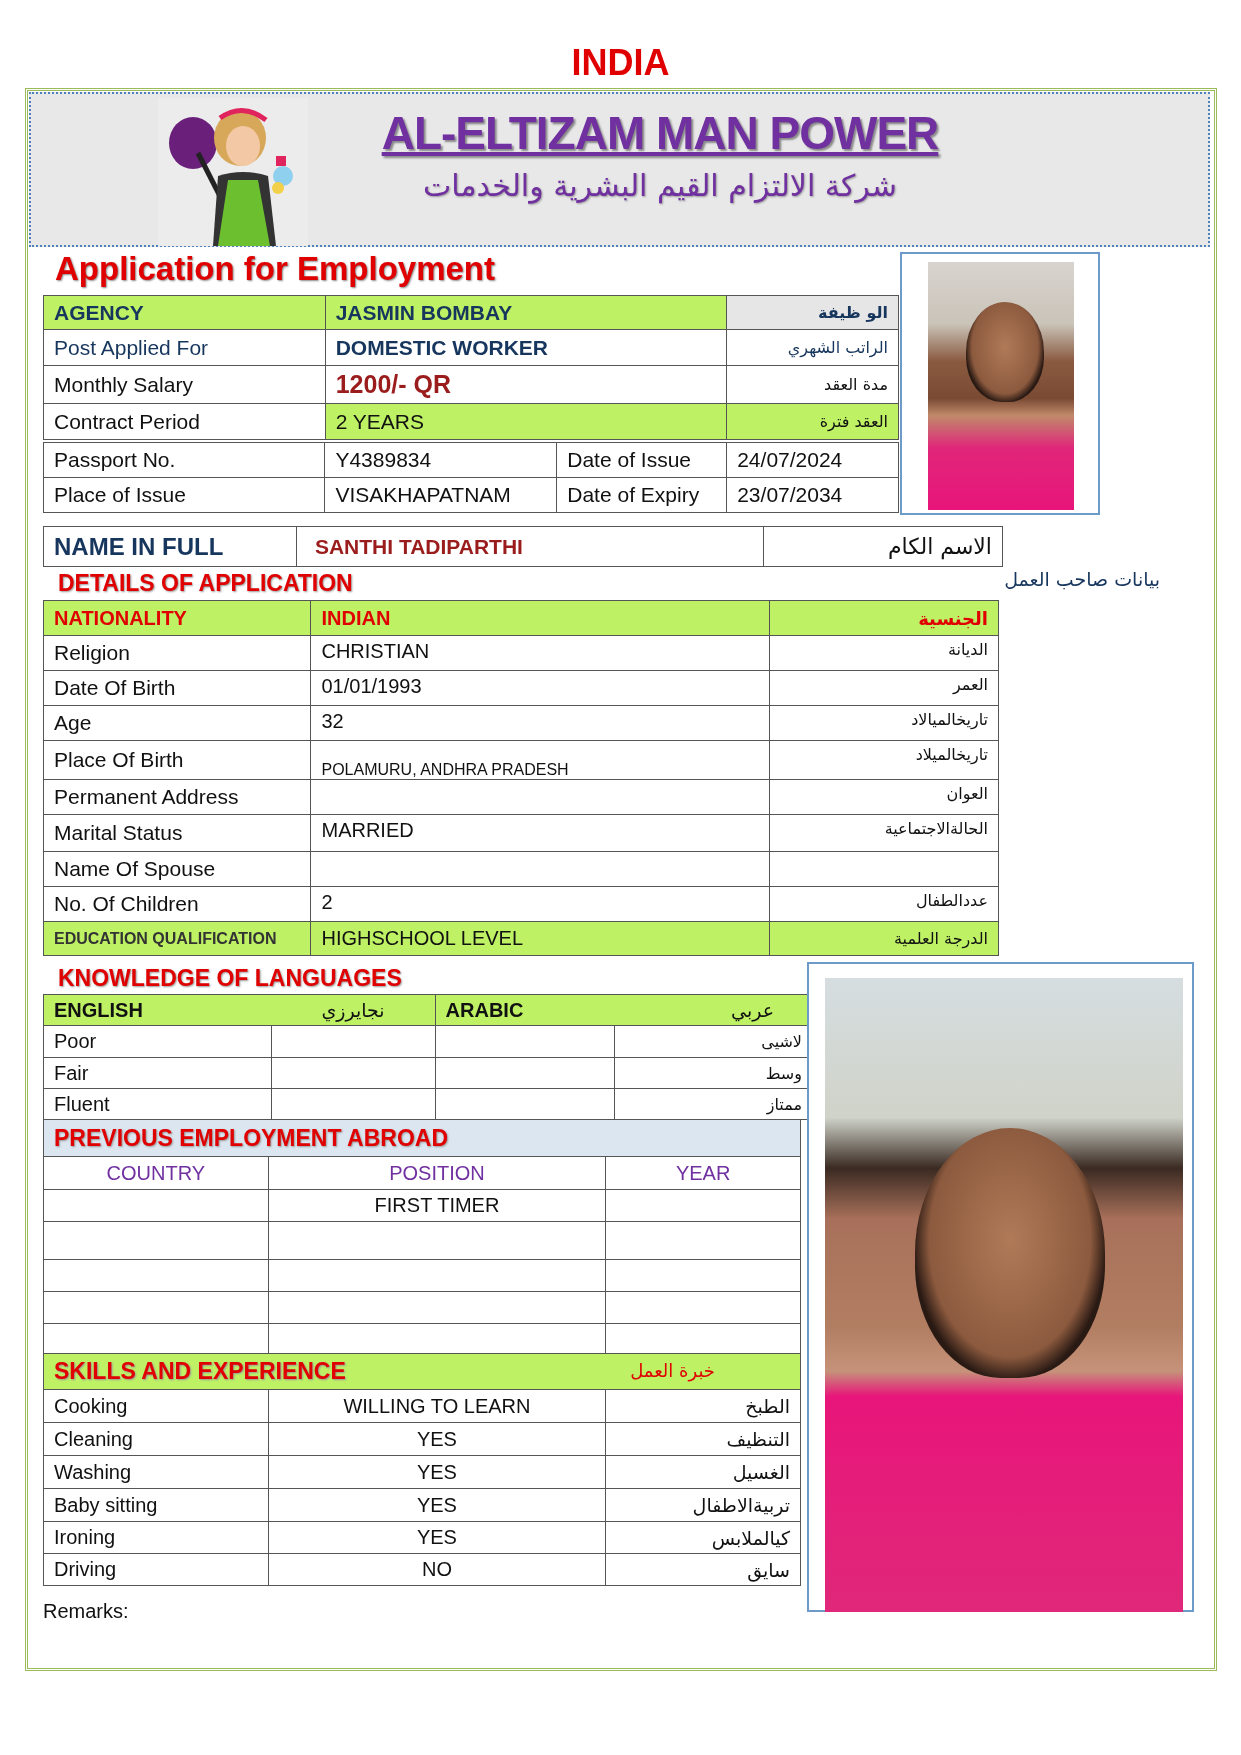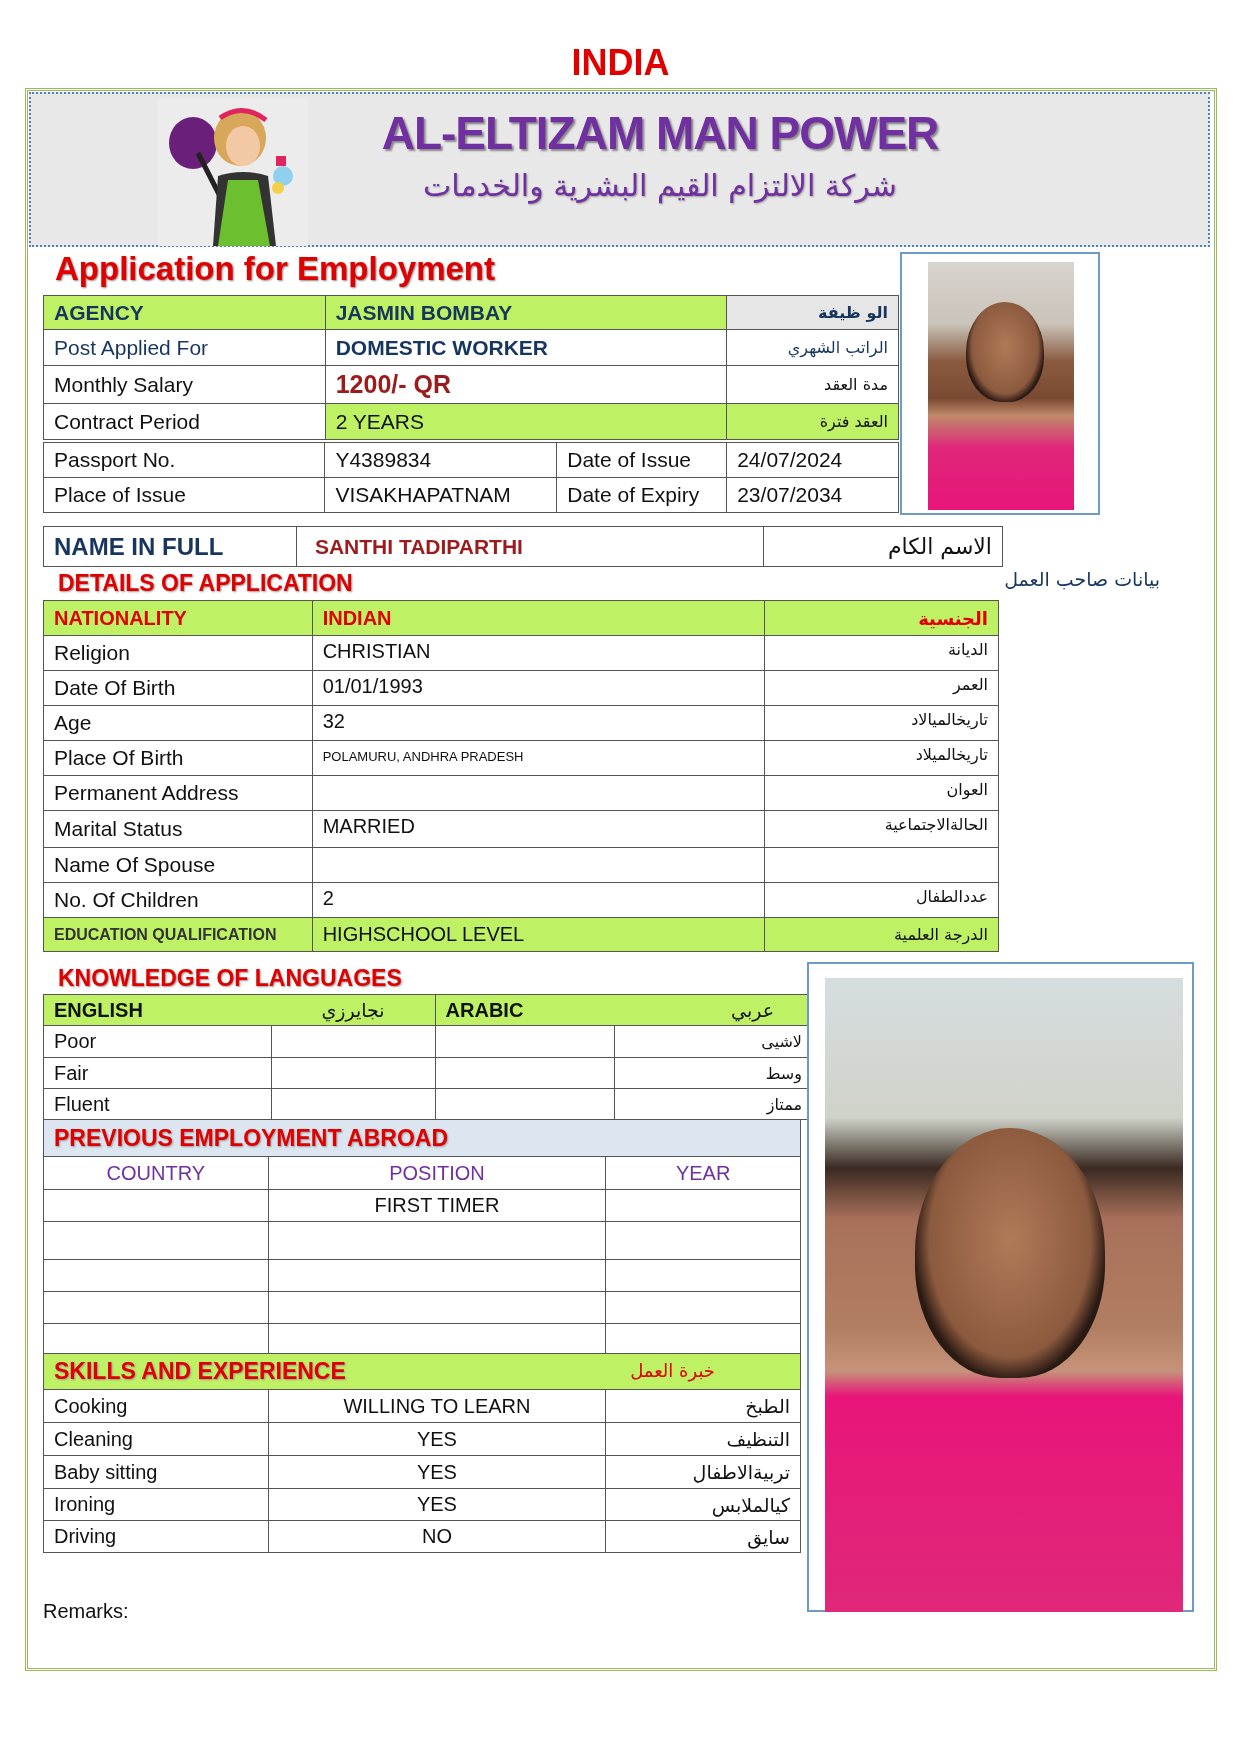--- a/index.html
+++ b/index.html
@@ -2,21 +2,21 @@
 <html><head>
 <meta charset="utf-8">
 <style>
   * { box-sizing: border-box; margin: 0; padding: 0; }
   body { width: 1241px; height: 1755px; background: #fff; position: relative; font-family: "Liberation Sans", sans-serif; color: #111; overflow: hidden; }
   .abs { position: absolute; }
   .country { left: 0; width: 1241px; top: 42px; text-align: center; color: #e00000; font-size: 36px; font-weight: bold; font-family: "Liberation Sans", sans-serif; }
   .page-frame { left: 25px; top: 88px; width: 1192px; height: 1583px; border: 3px double #9bbb59; }
   .banner { left: 29px; top: 92px; width: 1181px; height: 155px; background: #e8e8e8; border: 2px dotted #4f81bd; }
   .logo { left: 158px; top: 98px; width: 150px; height: 148px; }
-  .brand-en { left: 380px; top: 106px; width: 560px; text-align: center; color: #7030a0; font-size: 46px; font-weight: bold; letter-spacing: -1px; text-shadow: 2px 2px 2px #888; }
+  .brand-en { left: 380px; top: 106px; width: 560px; text-align: center; color: #7030a0; font-size: 46px; font-weight: bold; letter-spacing: -1px; text-shadow: 2px 2px 2px #888; text-decoration: underline; }
   .brand-ar { left: 380px; top: 168px; width: 560px; text-align: center; color: #7030a0; font-size: 30px; font-family: "DejaVu Sans", sans-serif; text-shadow: 1px 1px 2px #999; direction: rtl; }
   .app-title { left: 55px; top: 250px; color: #e00000; font-size: 33px; font-weight: bold; text-shadow: 1px 1px 2px #888; }
   .section-title { color: #e00000; font-size: 23px; font-weight: bold; text-shadow: 1px 1px 2px #999; }
   table { border-collapse: collapse; position: absolute; }
   td { border: 1.5px solid #555; padding: 0 10px; font-size: 21px; vertical-align: middle; white-space: nowrap; overflow: hidden; }
   .ar { direction: rtl; text-align: right; font-family: "DejaVu Sans", sans-serif; font-size: 16px; }
   .gray { background: #bef264; }
   .navy { color: #17365d; }
   .bold { font-weight: bold; }
   .red { color: #e00000; }
@@ -154,21 +154,21 @@
     <td style="vertical-align:top; padding-top:4px; font-size:20px">01/01/1993</td>
     <td class="ar" style="vertical-align:top; padding-top:4px">العمر</td>
   </tr>
   <tr style="height:35px">
     <td>Age</td>
     <td style="vertical-align:top; padding-top:4px; font-size:20px">32</td>
     <td class="ar" style="vertical-align:top; padding-top:4px">تاريخالميالاد</td>
   </tr>
   <tr style="height:35px">
     <td>Place Of Birth</td>
-    <td style="vertical-align:top; padding-top:8px; font-size:13px">POLAMURU, ANDHRA PRADESH</td>
+    <td style="vertical-align:top; padding-top:20px; font-size:16px">POLAMURU, ANDHRA PRADESH</td>
     <td class="ar" style="vertical-align:top; padding-top:4px">تاريخالميلاد</td>
   </tr>
   <tr style="height:35px">
     <td>Permanent Address</td>
     <td style="vertical-align:top; padding-top:4px; font-size:20px"></td>
     <td class="ar" style="vertical-align:top; padding-top:4px">العوان</td>
   </tr>
   <tr style="height:37px">
     <td>Marital Status</td>
     <td style="vertical-align:top; padding-top:4px; font-size:20px">MARRIED</td>
@@ -292,20 +292,25 @@
     <td style="font-size:20px">Cooking</td>
     <td class="center" style="font-size:20px">WILLING TO LEARN</td>
     <td class="ar" style="font-size:19px">الطبخ</td>
   </tr>
   <tr style="height:33px">
     <td style="font-size:20px">Cleaning</td>
     <td class="center" style="font-size:20px">YES</td>
     <td class="ar" style="font-size:19px">التنظيف</td>
   </tr>
   <tr style="height:33px">
+    <td style="font-size:20px">Washing</td>
+    <td class="center" style="font-size:20px">YES</td>
+    <td class="ar" style="font-size:19px">الغسيل</td>
+  </tr>
+  <tr style="height:33px">
     <td style="font-size:20px">Baby sitting</td>
     <td class="center" style="font-size:20px">YES</td>
     <td class="ar" style="font-size:19px">تربيةالاطفال</td>
   </tr>
   <tr style="height:32px">
     <td style="font-size:20px">Ironing</td>
     <td class="center" style="font-size:20px">YES</td>
     <td class="ar" style="font-size:19px">كيالملابس</td>
   </tr>
   <tr style="height:32px">

